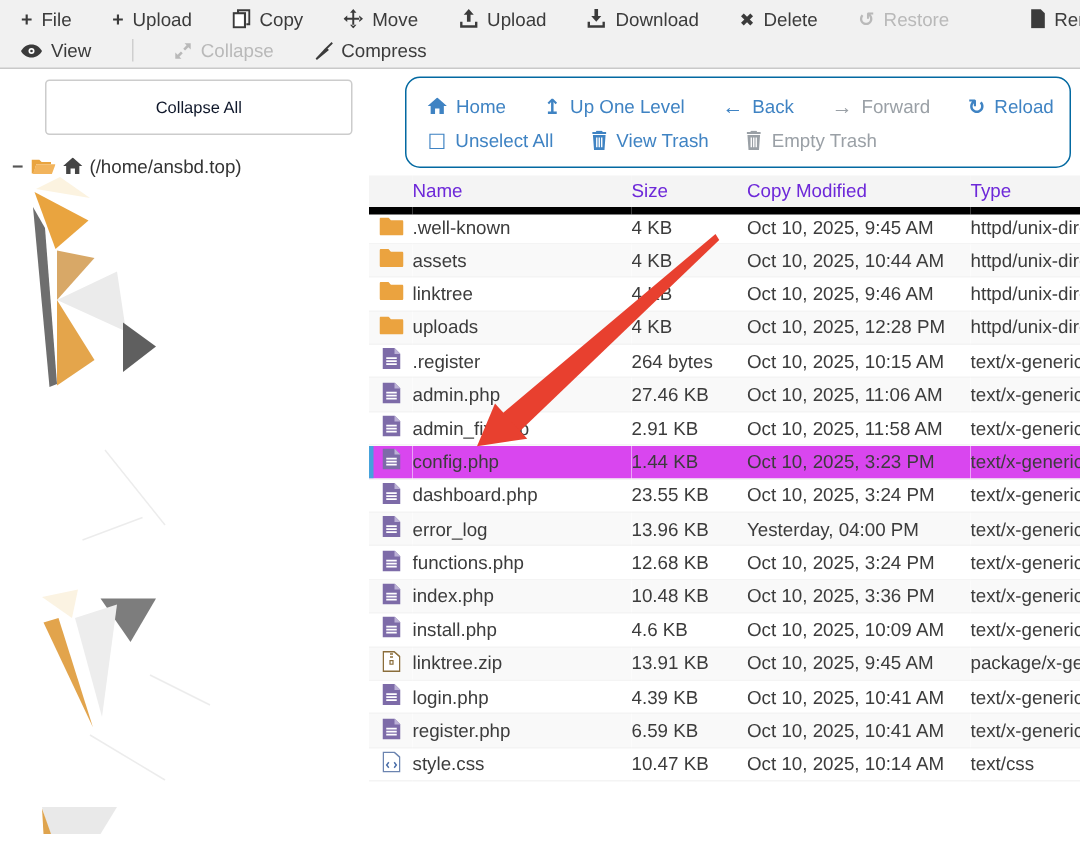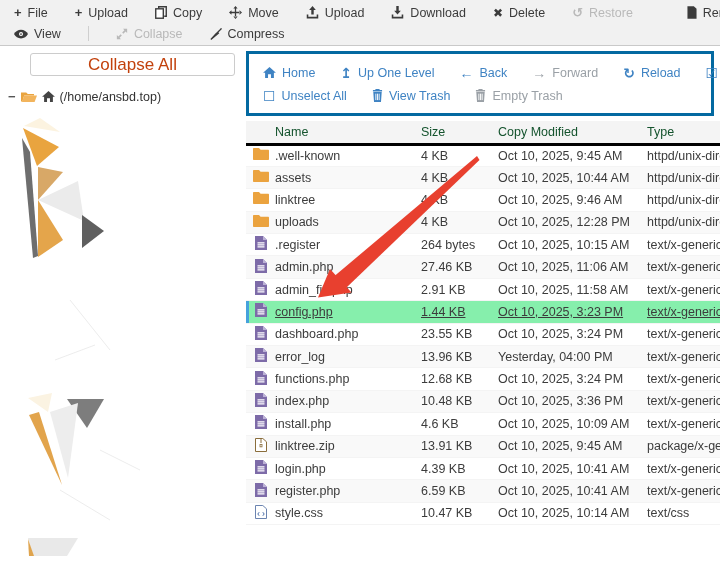--- a/index.html
+++ b/index.html
@@ -23,40 +23,40 @@
   .sidebar { width:242px; position:relative; flex:none; }
   .main { flex:1; padding:5px 6px 0 4px; overflow:hidden; }
   
   .path-group { display:flex; margin:5px 7px 0 8px; height:27px; }
   .home-btn { width:34px; border:1px solid #ccc; background:#fbfbfb; border-radius:3px 0 0 3px;
               display:flex; align-items:center; justify-content:center; color:#555; cursor:pointer; }
   .path-input { flex:1; min-width:0; border:1px solid #ccc; border-left:none; padding:0 10px;
                 font-size:12.5px; color:#333; font-family:inherit; outline:none; }
   .go-btn { width:31px; border:1px solid #ccc; background:#fff; border-radius:0 3px 3px 0;
             font-size:12.5px; color:#444; cursor:pointer; font-family:inherit; }
-  .collapse-btn { display:block; margin:7px 0 0 30px; width:205px; height:23px; border:1px solid #ccc;
-                  border-radius:3px; background:#fff; color:#c2410c; font-size:17px; cursor:pointer; font-family:inherit; }
+  .collapse-btn { display:block; margin:7px 0 0 30px; width:205px; height:37px; border:1px solid #ccc;
+                  border-radius:3px; background:#fff; color:#0f172a; font-size:11px; cursor:pointer; font-family:inherit; }
   .tree-root { display:flex; align-items:center; gap:5px; margin:13px 0 0 8px; color:#333; cursor:pointer; white-space:nowrap; }
   .tree-minus { color:#555; font-weight:bold; font-size:13px; }
   
-  .navbox { border:3px solid #0369a1; border-radius:0; background:#fff; padding:7px 10px 6px 14px; }
+  .navbox { border:1px solid #0369a1; border-radius:10px; background:#fff; padding:7px 10px 6px 14px;margin-left:24px; }
   .nav-row { display:flex; align-items:center; height:23px; }
   .nav-item { display:inline-flex; align-items:center; gap:6px; margin-right:25px; color:#3f83c3; cursor:pointer; white-space:nowrap; }
   .nav-item.disabled { color:#9aa0a6; cursor:default; }
   
   .file-table { border-collapse:collapse; table-layout:fixed; width:700px; margin-top:5px; }
   .file-table col.c-icon { width:29px; } .file-table col.c-name { width:146px; }
   .file-table col.c-size { width:77px; } .file-table col.c-mod { width:149px; }
   .file-table col.c-type { width:299px; }
-  .file-table th { background:#f4f4f4; color:#14532d; font-weight:normal; text-align:left;
-                   height:23px; border-bottom:3px solid #000000; cursor:pointer; }
+  .file-table th { background:#f4f4f4; color:#6d28d9; font-weight:normal; text-align:left;
+                   height:23px; border-bottom:5px solid #000000; cursor:pointer; }
   .file-table td { height:22.4px; color:#3c3c3c; white-space:nowrap; overflow:hidden; border-bottom:1px solid #f4f4f4; }
   .file-table tbody tr:nth-child(even) td { background:#f9f9f9; }
   .file-table tbody tr { cursor:pointer; }
-  .file-table tbody tr.selected td { background:#86efac;text-decoration:underline; }
+  .file-table tbody tr.selected td { background:#d946ef; }
   .file-table tbody tr.selected td:first-child { box-shadow: inset 3px 0 0 #45a2dc; }
   .cell-icon { text-align:center; vertical-align:middle; }
   
   .overlay { position:absolute; left:0; top:0; width:720px; height:568px; pointer-events:none; z-index:10; }
 </style>
 </head>
 <body>
 
 <div class="toolbar">
   <div class="tb-row" id="tb-row1">

